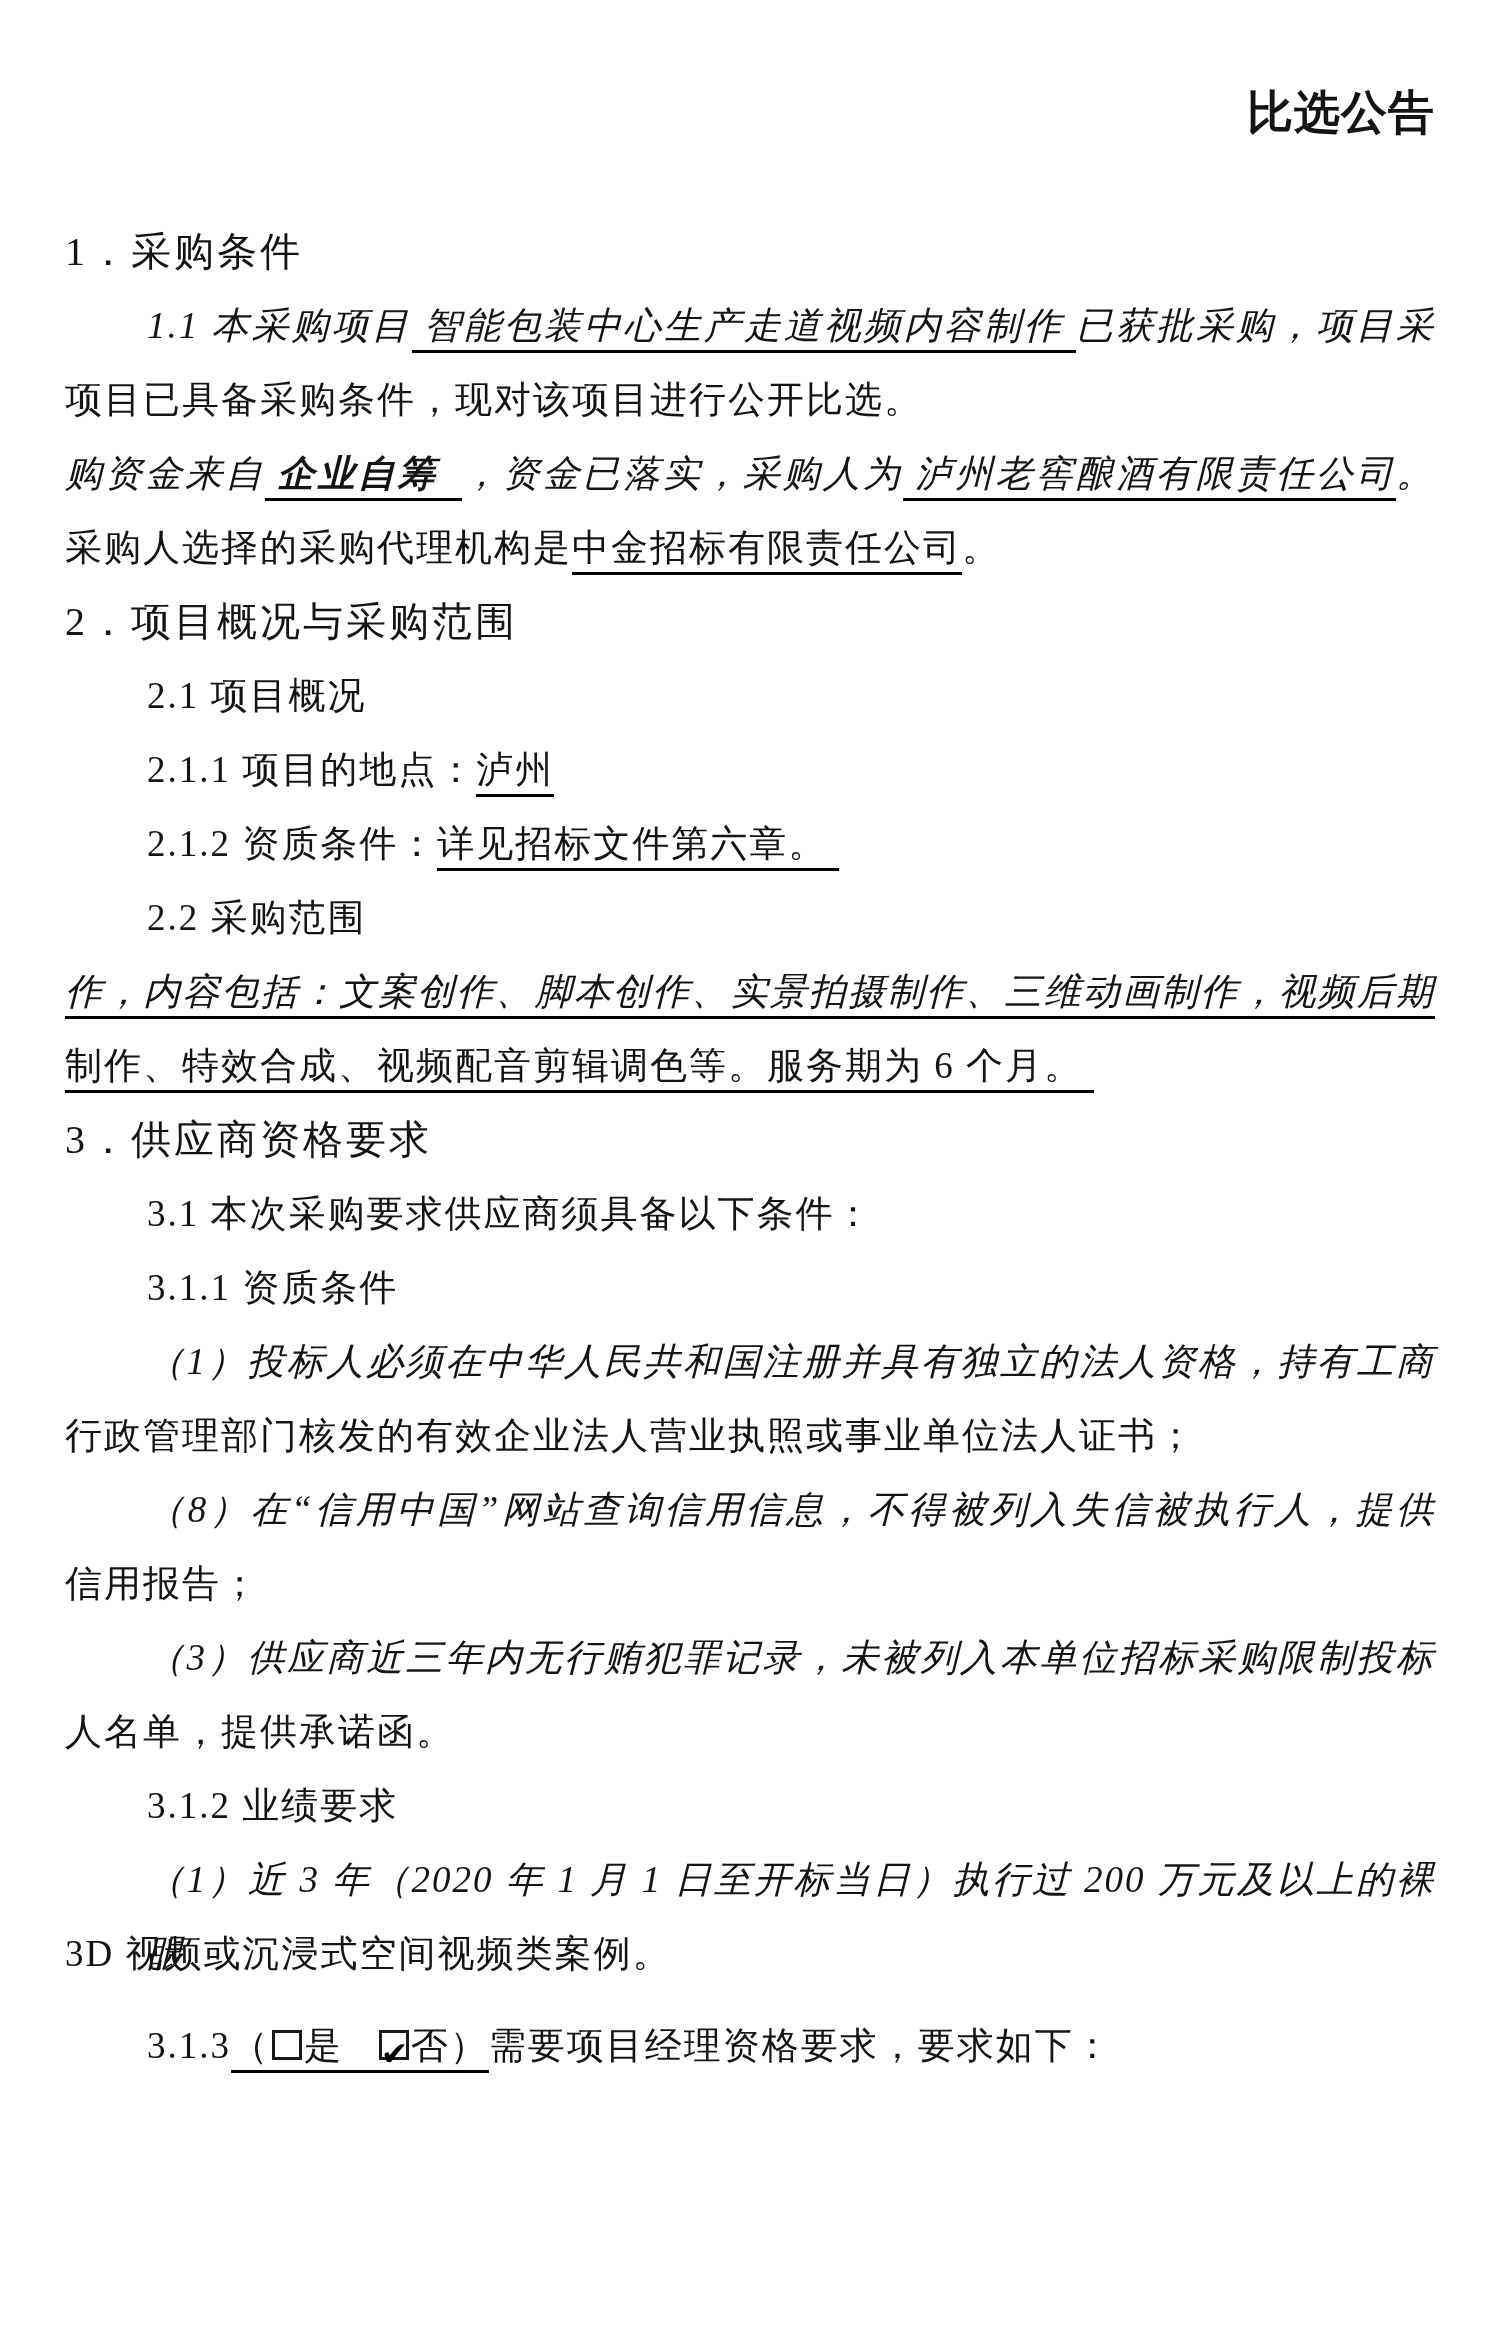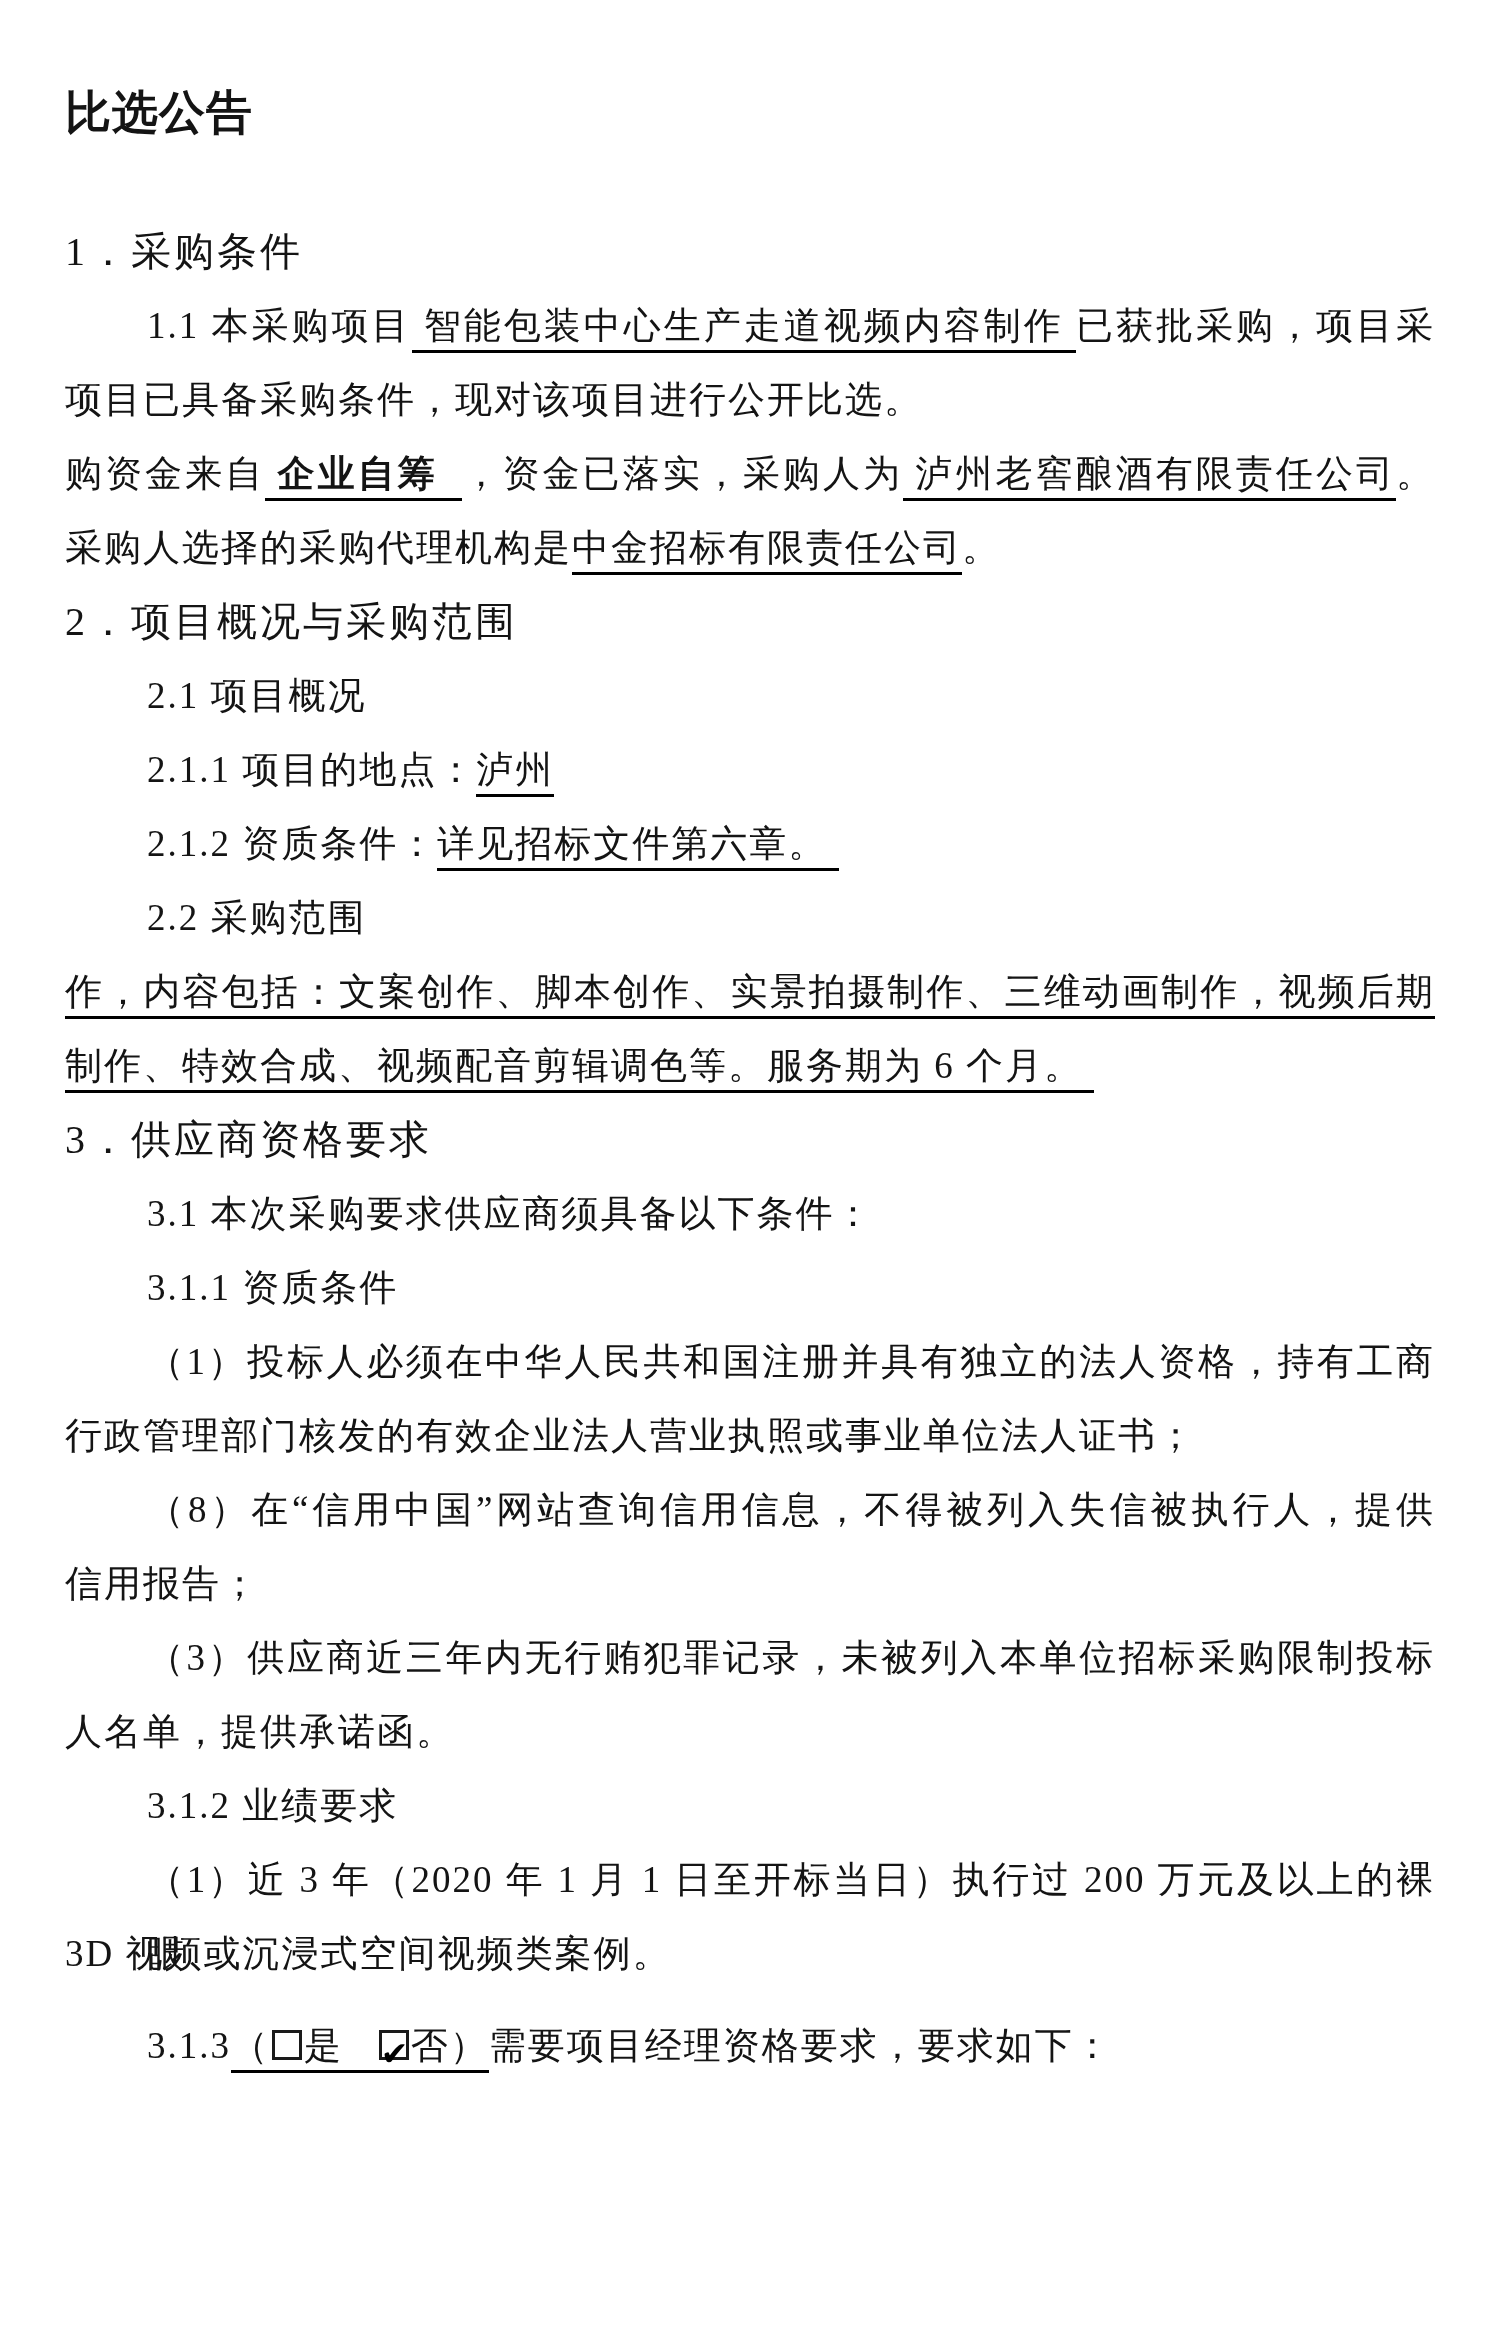--- a/index.html
+++ b/index.html
@@ -13,41 +13,42 @@
     font-family: "Liberation Serif", "DejaVu Serif", serif;
     color: #141414;
     overflow: hidden;
   }
   .page {
     padding: 83px 65px 0 65px;
   }
   .doc-title {
     font-size: 46px;
     font-weight: bold;
-    text-align: left;
+    text-align: right;
     line-height: 60px;
     letter-spacing: 1px;
     margin: 0 0 72px 0;
   }
   .line {
     height: 74px;
     line-height: 74px;
     font-size: 37px;
     letter-spacing: 2px;
     white-space: pre-wrap;
   }
   .line.h1 {
     font-size: 40px;
     font-weight: normal;
     letter-spacing: 3px;
   }
   .line.ind { padding-left: 82px; }
   .line.fill {
     text-align: justify;
     text-align-last: justify;
+    font-style: italic;
   }
   .line.sp { margin-top: 18px; }
   .u {
     border-bottom: 3px solid #000000;
     padding-bottom: 4px;
   }
   .b { font-weight: bold; }
   .cbx {
     display: inline-block;
     box-sizing: border-box;

